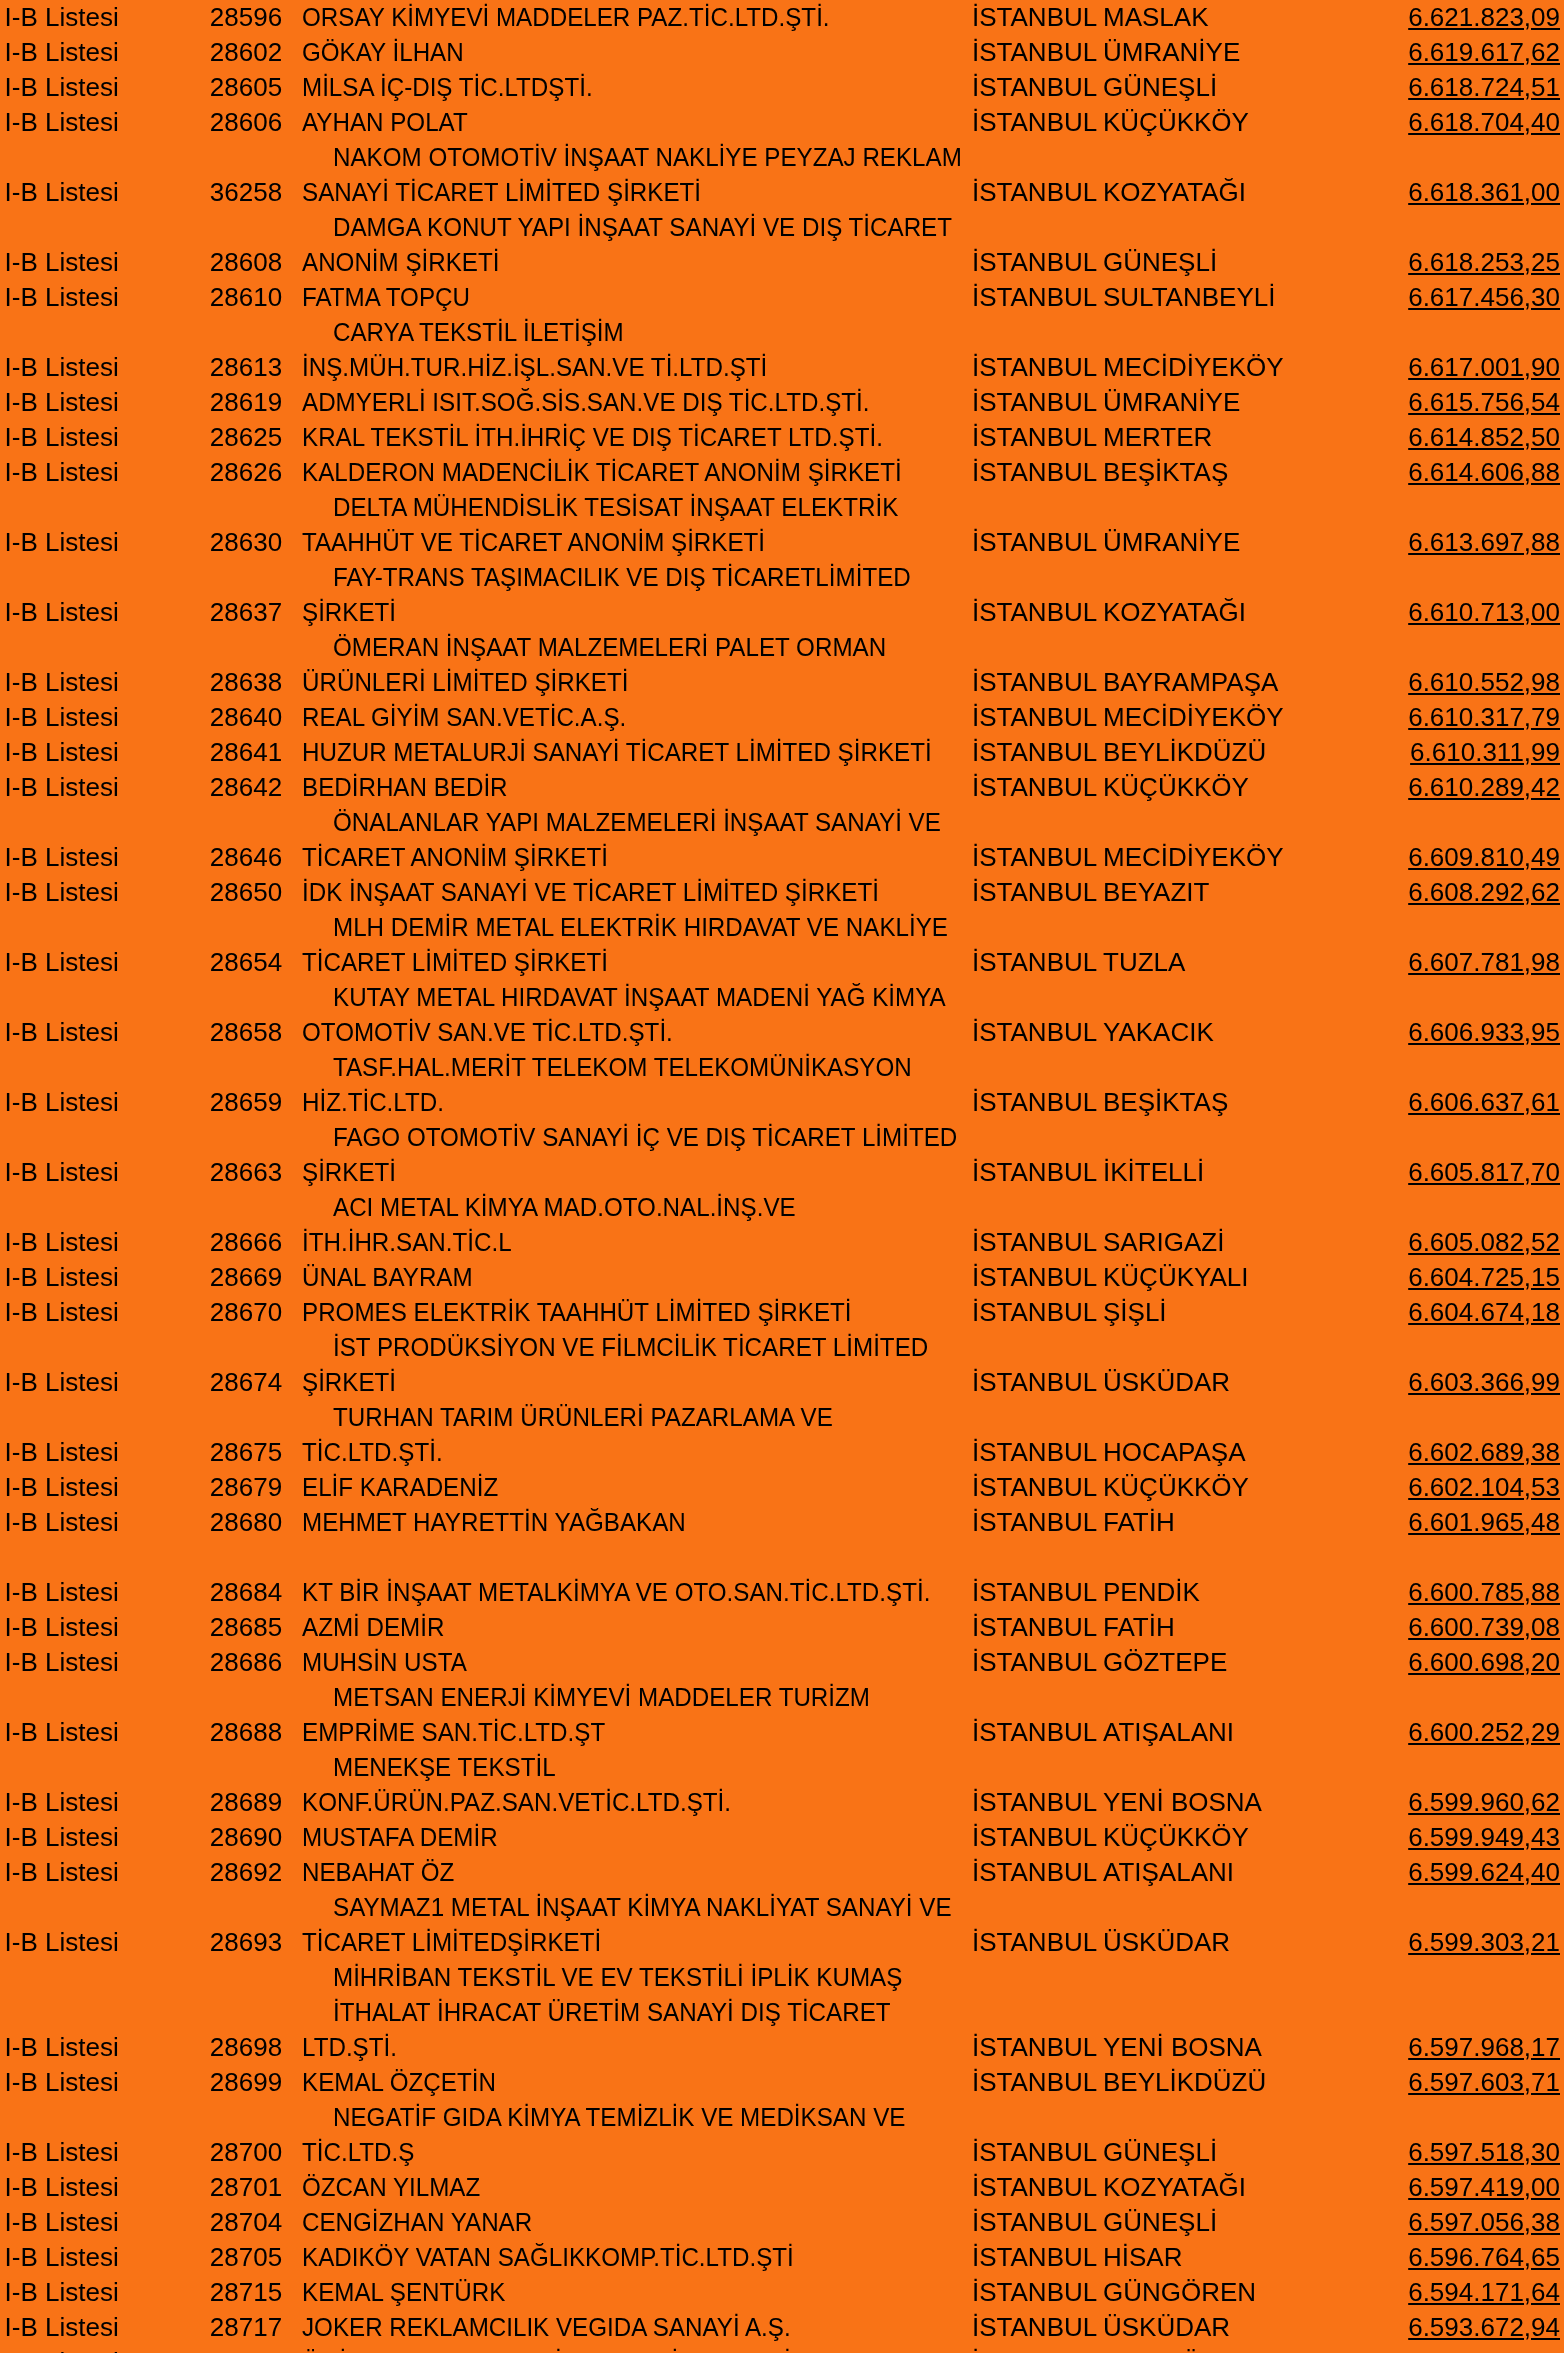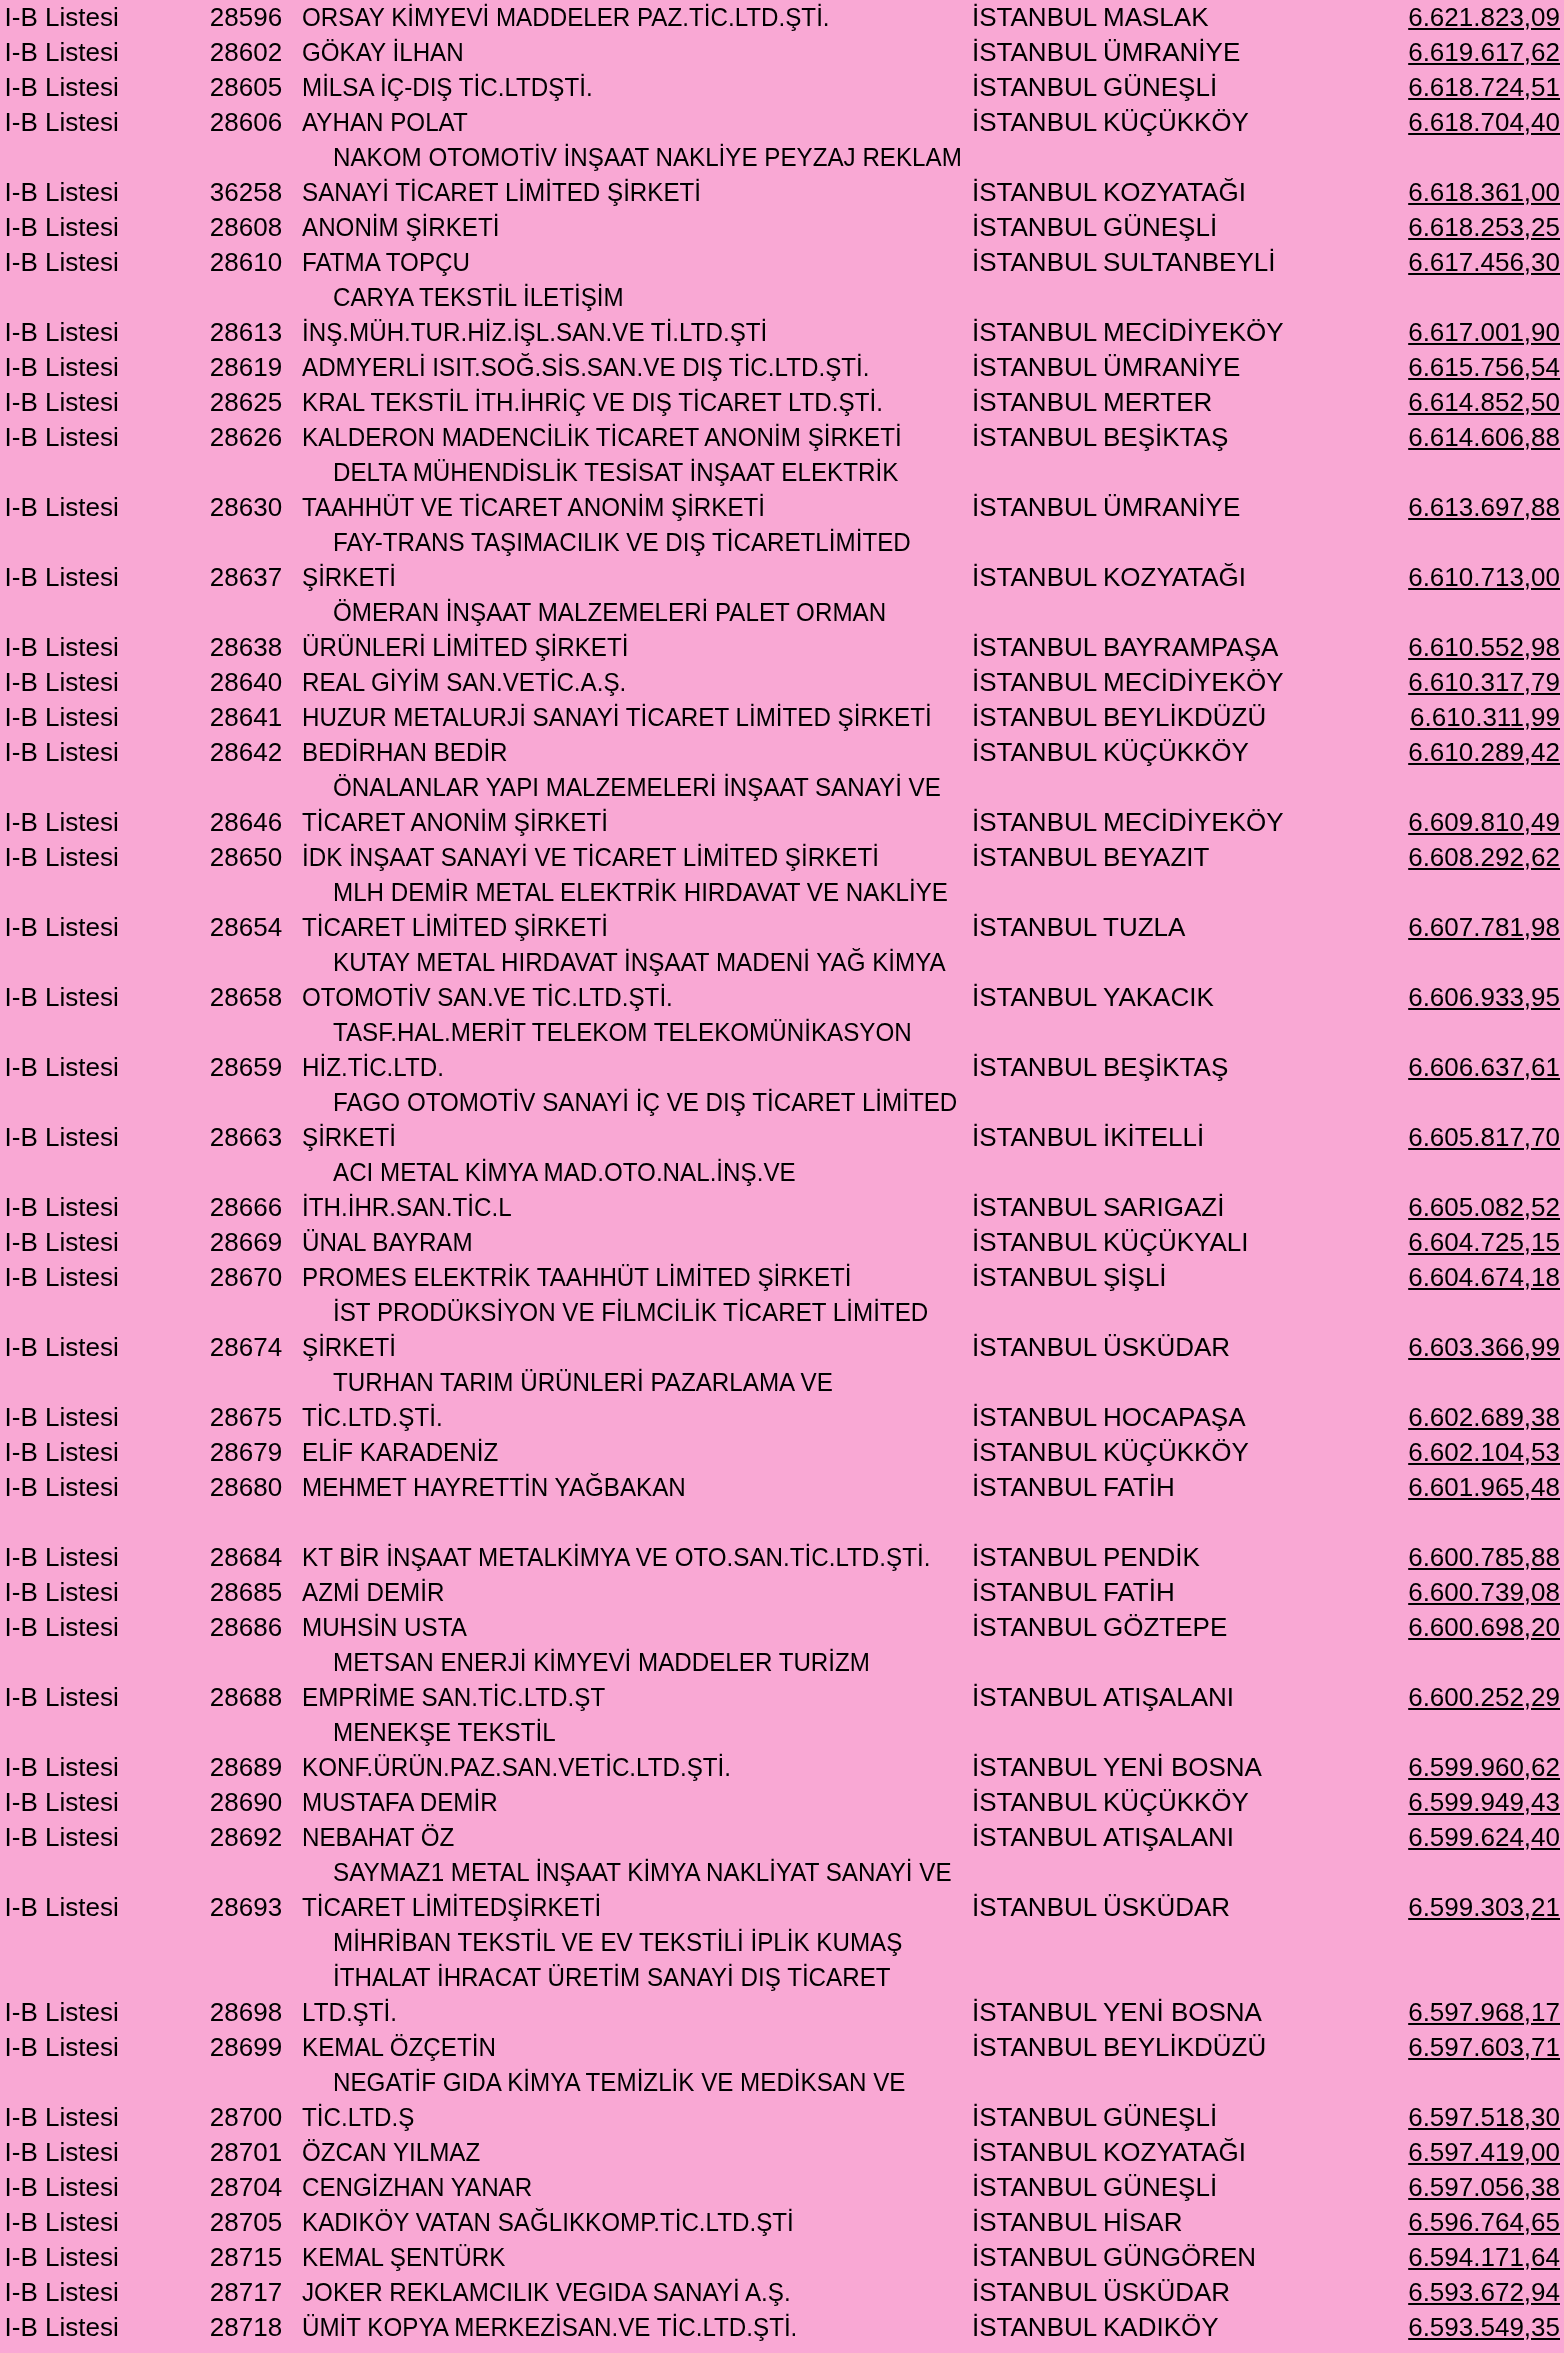--- a/index.html
+++ b/index.html
@@ -8,21 +8,21 @@
     background: #ffffff;
   }
   body {
     font-family: "Liberation Sans", sans-serif;
     color: #000000;
   }
   #page {
     position: relative;
     width: 1565px;
     height: 2354px;
-    background: #f9a8d4;
+    background: #f97316;
     overflow: hidden;
   }
   .rows {
     position: absolute;
     left: 0;
     top: 0;
     width: 1565px;
   }
   
   .line {
@@ -116,20 +116,23 @@
       </div>
       <div class="line">
         <div class="cell c-list">I-B Listesi</div>
         <div class="cell c-no">36258</div>
         <div class="cell c-name"><span class="squeeze">SANAYİ TİCARET LİMİTED ŞİRKETİ</span></div>
         <div class="cell c-city">İSTANBUL</div>
         <div class="cell c-district">KOZYATAĞI</div>
         <div class="cell c-amount">6.618.361,00</div>
       </div>
       <div class="line">
+        <div class="cell c-name-cont"><span class="squeeze">DAMGA KONUT YAPI İNŞAAT SANAYİ VE DIŞ TİCARET</span></div>
+      </div>
+      <div class="line">
         <div class="cell c-list">I-B Listesi</div>
         <div class="cell c-no">28608</div>
         <div class="cell c-name"><span class="squeeze">ANONİM ŞİRKETİ</span></div>
         <div class="cell c-city">İSTANBUL</div>
         <div class="cell c-district">GÜNEŞLİ</div>
         <div class="cell c-amount">6.618.253,25</div>
       </div>
       <div class="line">
         <div class="cell c-list">I-B Listesi</div>
         <div class="cell c-no">28610</div>

